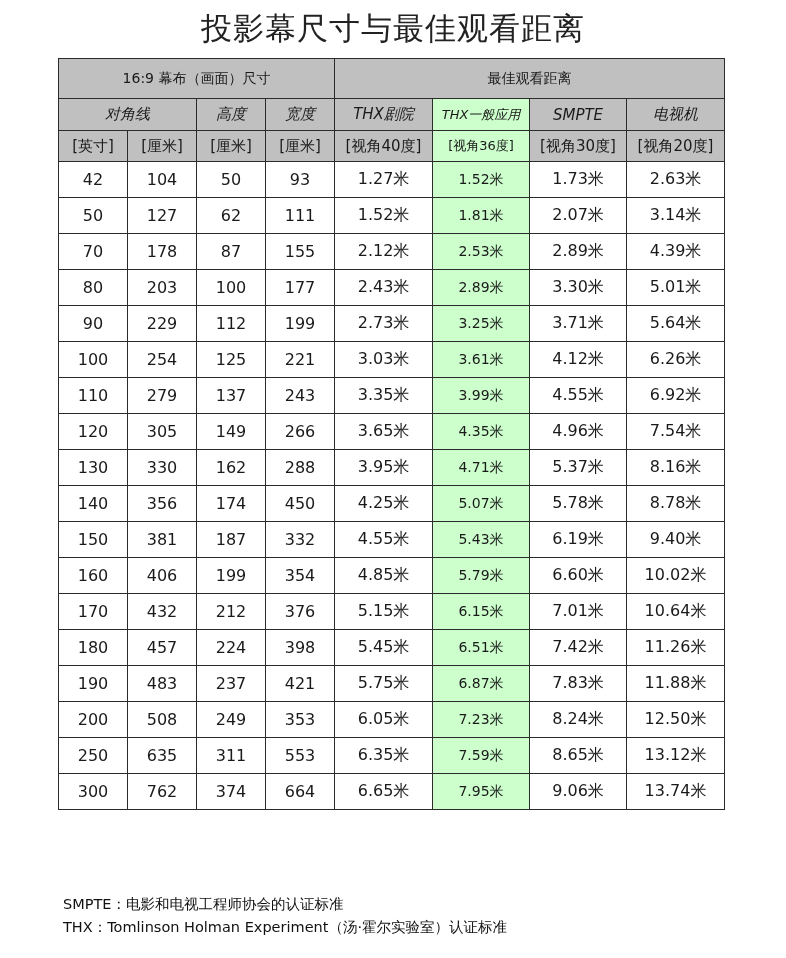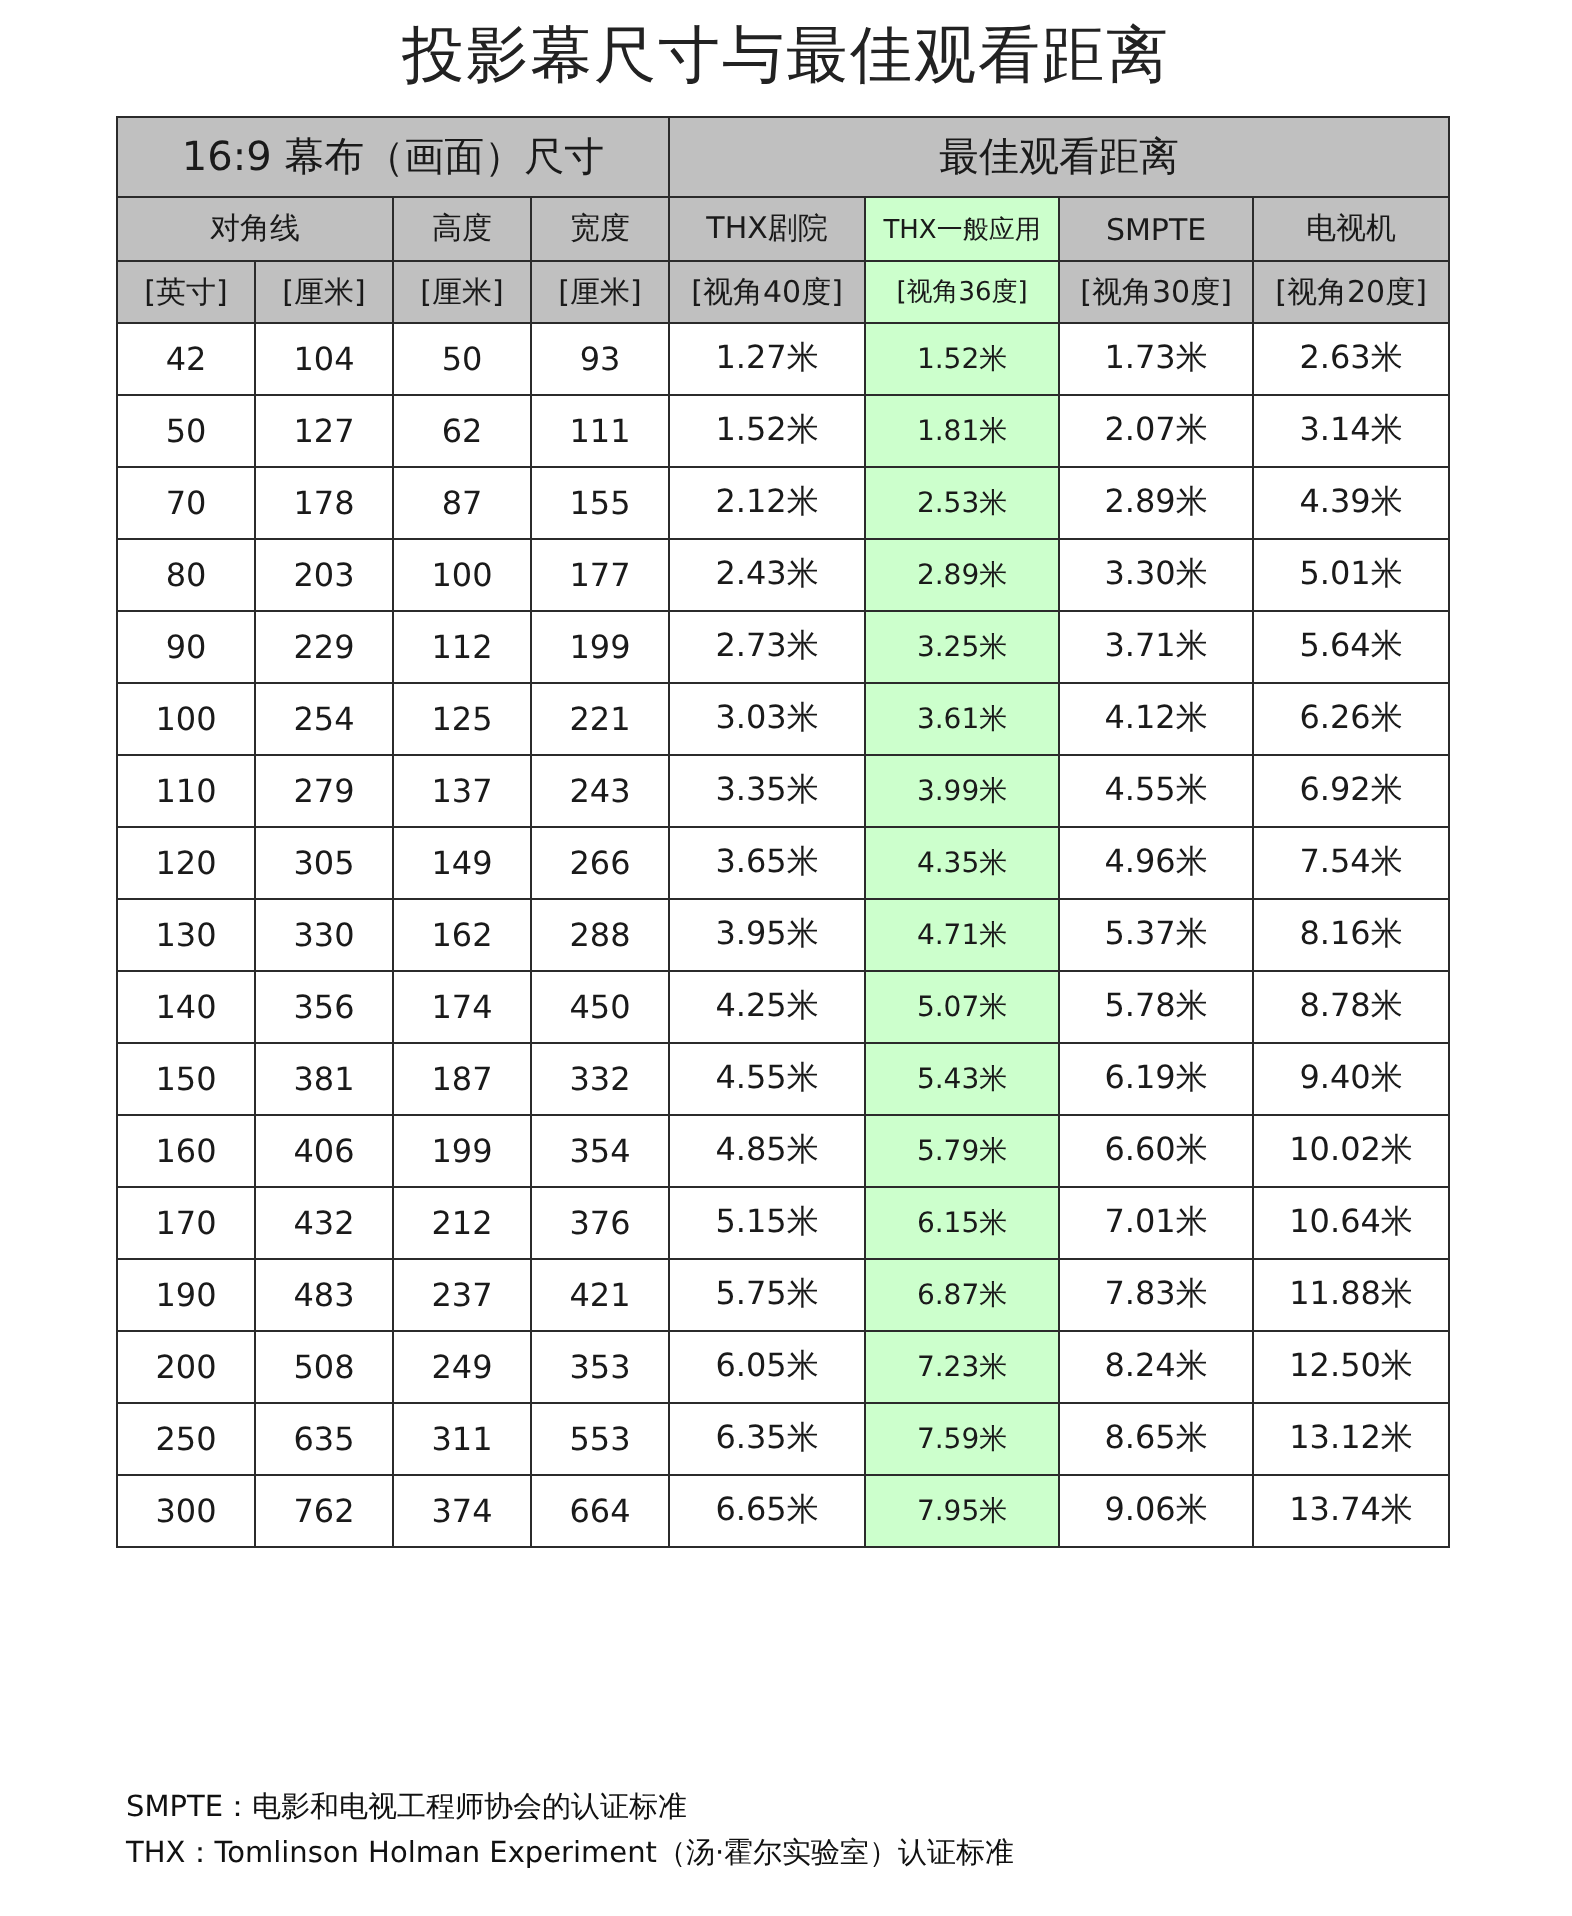--- a/index.html
+++ b/index.html
@@ -4,22 +4,22 @@
 <style>
   html, body { margin: 0; padding: 0; background: #ffffff; }
   body { width: 786px; height: 958px; position: relative; overflow: hidden;
          font-family: "DejaVu Sans", "Liberation Sans", sans-serif; color: #1a1a1a; }
   .title { position: absolute; left: 0; top: 6px; width: 786px; text-align: center;
            font-size: 31px; line-height: 44px; color: #222; letter-spacing: 1px; }
   table.grid { position: absolute; left: 58px; top: 58px; border-collapse: collapse;
                table-layout: fixed; width: 666px; }
   table.grid td { border: 1.5px solid #2b2b2b; text-align: center; padding: 0;
                   font-size: 15px; white-space: nowrap; overflow: hidden; }
-  tr.h1 td { height: 39px; background: #c0c0c0; font-size: 20px; }
-  tr.h2 td { height: 31px; background: #c0c0c0; font-size: 15px; }
+  tr.h1 td { height: 39px; background: #c0c0c0; font-size: 14px; }
+  tr.h2 td { height: 31px; background: #c0c0c0; font-size: 15px; font-style: italic; }
   tr.h3 td { height: 30px; background: #c0c0c0; font-size: 15px; }
   tr.data td { height: 35px; background: #ffffff; font-size: 16px; }
   td.hl { background: #ccffcc !important; font-size: 13px !important; }
   tr.data td.hl { font-size: 14px !important; }
   .notes { position: absolute; left: 63px; top: 893px; font-size: 14.5px; line-height: 22.5px; color: #111; }
   .notes div { white-space: nowrap; }
 </style>
 </head>
 <body>
 
@@ -184,20 +184,30 @@
         <td>170</td>
         <td>432</td>
         <td>212</td>
         <td>376</td>
         <td>5.15米</td>
         <td class="hl">6.15米</td>
         <td>7.01米</td>
         <td>10.64米</td>
       </tr>
       <tr class="data">
+        <td>180</td>
+        <td>457</td>
+        <td>224</td>
+        <td>398</td>
+        <td>5.45米</td>
+        <td class="hl">6.51米</td>
+        <td>7.42米</td>
+        <td>11.26米</td>
+      </tr>
+      <tr class="data">
         <td>190</td>
         <td>483</td>
         <td>237</td>
         <td>421</td>
         <td>5.75米</td>
         <td class="hl">6.87米</td>
         <td>7.83米</td>
         <td>11.88米</td>
       </tr>
       <tr class="data">

